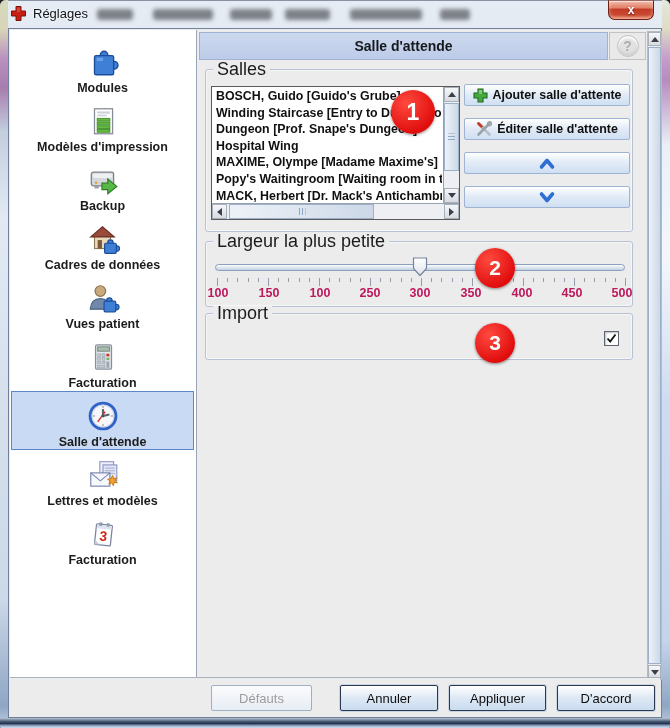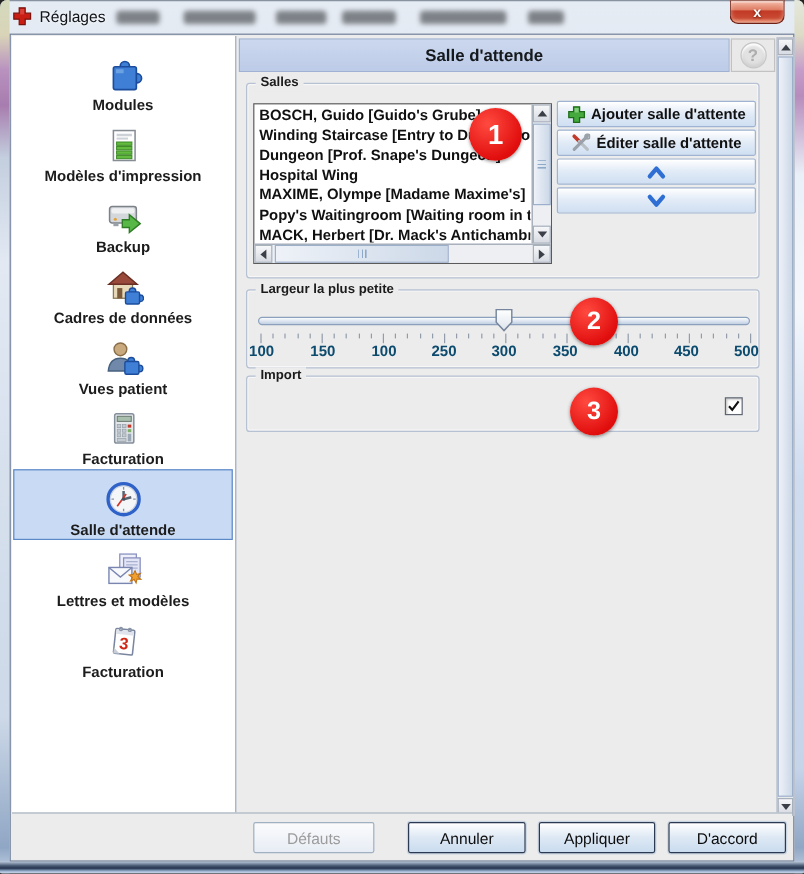--- a/index.html
+++ b/index.html
@@ -69,21 +69,21 @@
   .tri-down { width:0; height:0; border-left:4px solid transparent; border-right:4px solid transparent; border-top:5px solid #3b4048; }
   .tri-left { width:0; height:0; border-top:4px solid transparent; border-bottom:4px solid transparent; border-right:5px solid #3b4048; }
   .tri-right { width:0; height:0; border-top:4px solid transparent; border-bottom:4px solid transparent; border-left:5px solid #3b4048; }
   .sb-thumb-v { position:absolute; left:0; width:13px;
     background:linear-gradient(90deg,#eef2f8,#ccd8e8); border:1px solid #9db0ca; cursor:grab; }
 
   
   .groupbox { position:absolute; left:196px; width:428px; border:1px solid #b6c1d3;
     border-radius:3px; box-shadow:inset 0 0 0 1px rgba(255,255,255,.6); }
   .gb-label { position:absolute; top:-8px; left:7px; background:#ececec; padding:0 4px;
-    font-size:11px; font-weight:bold; color:#1b1b1b; line-height:14px; }
+    font-size:18px; font-weight:normal; color:#1b1b1b; line-height:14px; }
 
   
   .listbox { position:absolute; left:5px; top:16px; width:249px; height:134px;
     background:#ffffff; border:1px solid #5a5a5a; }
   .list-rows { position:absolute; left:1px; top:1px; right:17px; bottom:17px; overflow:hidden; }
   .list-row { height:16.6px; line-height:16.6px; padding-left:3px; font-size:12.4px;
     font-weight:bold; color:#101010; white-space:nowrap; cursor:default; }
   .list-vscroll { position:absolute; top:0; right:0; width:16px; bottom:16px;
     background:#edeff3; border-left:1px solid #9aa2ae; }
   .list-hscroll { position:absolute; left:0; right:0; bottom:0; height:16px;
@@ -93,34 +93,34 @@
     width:15px; height:15px; cursor:pointer; }
   .lsb-thumb { position:absolute; background:linear-gradient(90deg,#eef2f8,#ccd8e8);
     border:1px solid #9db0ca; cursor:grab; }
   .ridges-h::after { content:""; position:absolute; left:3px; right:3px; top:50%; height:7px; transform:translateY(-50%);
     background:repeating-linear-gradient(180deg,#8ea8c8 0 1px,transparent 1px 3px); }
   .ridges-v::after { content:""; position:absolute; top:3px; bottom:3px; left:50%; width:7px; transform:translateX(-50%);
     background:repeating-linear-gradient(90deg,#8ea8c8 0 1px,transparent 1px 3px); }
 
   
   .action-col { position:absolute; left:258px; top:14px; width:166px; }
-  .action-btn { position:relative; height:22px; margin-bottom:2px; display:flex; align-items:center;
+  .action-btn { position:relative; height:22px; margin-bottom:12px; display:flex; align-items:center;
     justify-content:center; gap:5px; background:linear-gradient(#ffffff,#e3ecf7 45%,#cfdff2);
     border:1px solid #9fb4d2; border-radius:2px; font-size:12.4px; font-weight:bold; color:#101010;
     box-shadow:inset 0 1px 0 #ffffff; cursor:pointer; }
 
   
   .slider-track { position:absolute; left:9px; width:410px; top:22px; height:7px;
     border:1px solid #8aa0bc; border-radius:4px;
     background:linear-gradient(#fafcfe,#c2d0e2); }
   .slider-thumb { position:absolute; top:15px; width:16px; height:20px; cursor:grab; }
   .tick-row { position:absolute; left:0; top:36px; width:428px; height:8px; }
   .tick { position:absolute; top:0; width:1px; background:#929cab; }
   .tick-label { position:absolute; top:44px; transform:translateX(-50%);
-    font-size:12.5px; font-weight:bold; color:#0c4a6e; }
+    font-size:12.5px; font-weight:bold; color:#be185d; }
 
   
   .import-label { position:absolute; left:9px; top:19px; font-size:12.5px; font-weight:bold; color:#151515; }
   .checkbox { position:absolute; right:13px; top:17px; width:15px; height:15px; background:#ffffff;
     border:1px solid #5f6672; box-shadow:inset 1px 1px 2px rgba(0,0,0,.25); cursor:pointer; }
 
   
   .footer { position:absolute; left:1px; right:1px; bottom:1px; height:39px;
     background:#ececec; border-top:1px solid #a9b3c0; }
   .footer-btn { position:absolute; top:7px; height:26px;

